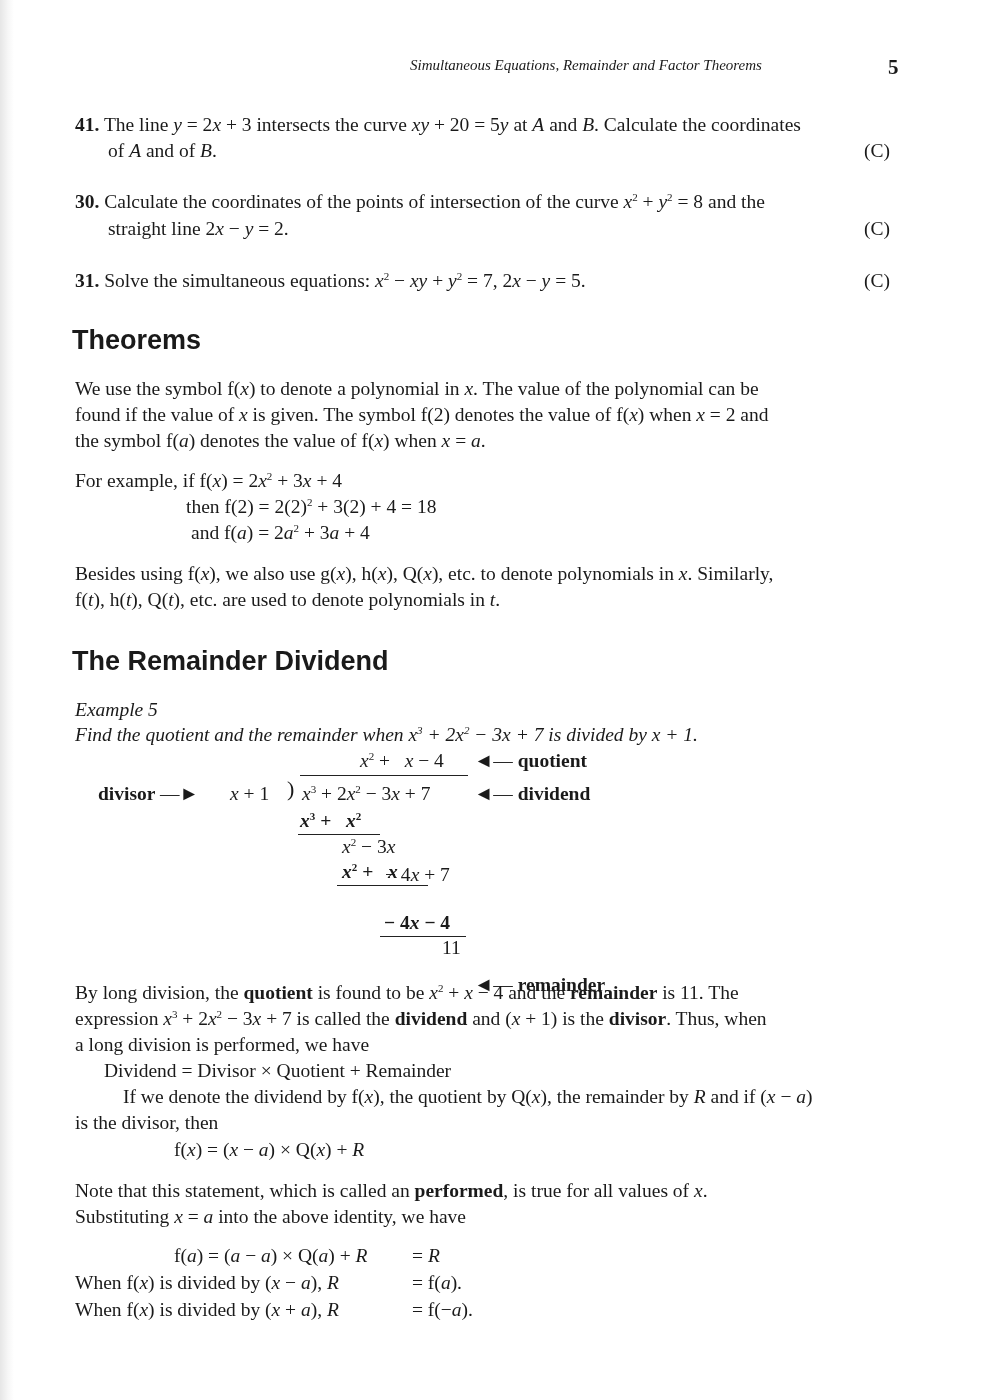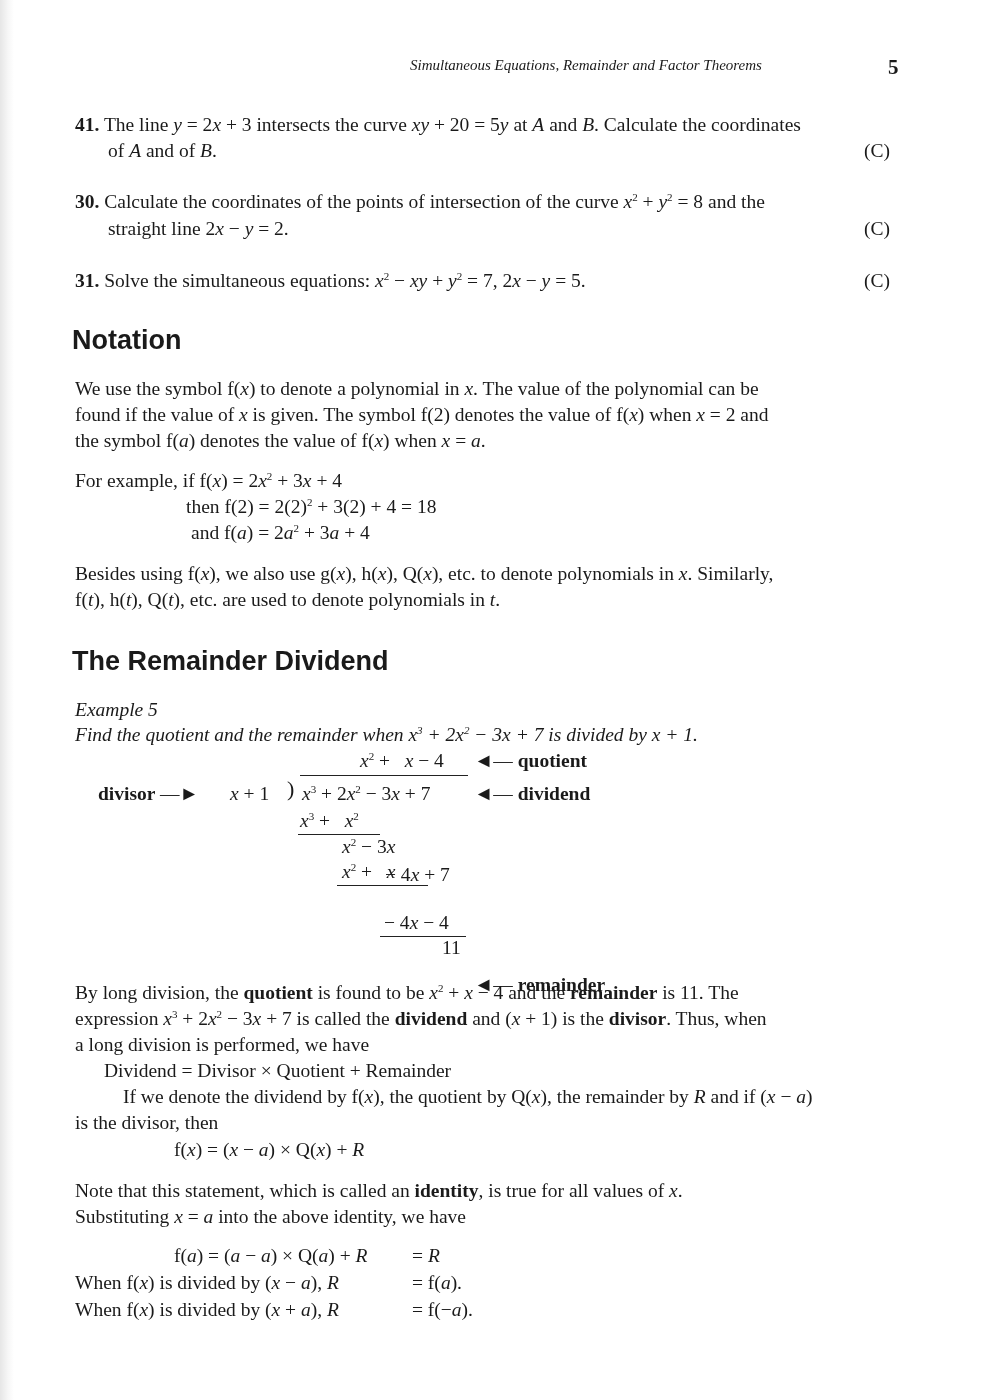--- a/index.html
+++ b/index.html
@@ -15,21 +15,21 @@
   }
   .abs { position: absolute; white-space: nowrap; }
   .body-text { font-size: 19.5px; line-height: 26px; }
   .running-head { font-style: italic; font-size: 15px; }
   .page-num { font-weight: bold; font-size: 21px; }
   .heading { font-family: "Liberation Sans", "DejaVu Sans", sans-serif; font-weight: bold; font-size: 27px; }
   .num { font-weight: bold; }
   .it { font-style: italic; }
   .b { font-weight: bold; }
   sup { font-size: 11px; vertical-align: 7px; line-height: 0; }
-  .ul { border-bottom: 1.5px solid #222; }
+  .ul { border-bottom: 1.5px solid #222; font-weight: bold; }
   .arrow { display: inline-block; font-weight: normal; }
   .div-bracket {
     position: absolute; border-top: 1.5px solid #222;
   }
   .paren { position: absolute; font-size: 22px; }
 </style>
 </head>
 <body>
 
 <div class="edge-shade"></div>
@@ -56,21 +56,21 @@
 </div>
 
 <div>
   <div class="abs body-text" style="left:75px; top:268px;">
     <span class="num">31.</span>
     <span>Solve the simultaneous equations: <span class="it">x</span><sup>2</sup> − <span class="it">xy</span> + <span class="it">y</span><sup>2</sup> = 7, 2<span class="it">x</span> − <span class="it">y</span> = 5.</span>
   </div>
   <div class="abs body-text" style="left:864px; top:268px;">(C)</div>
 </div>
 
-<div class="abs heading" style="left:72px; top:325px;">Notation</div>
+<div class="abs heading" style="left:72px; top:325px;">Theorems</div>
 
 <div>
   <div class="abs body-text" style="left:75px; top:376px;">We use the symbol f(<span class="it">x</span>) to denote a polynomial in <span class="it">x</span>. The value of the polynomial can be</div>
   <div class="abs body-text" style="left:75px; top:402px;">found if the value of <span class="it">x</span> is given. The symbol f(2) denotes the value of f(<span class="it">x</span>) when <span class="it">x</span> = 2 and</div>
   <div class="abs body-text" style="left:75px; top:428px;">the symbol f(<span class="it">a</span>) denotes the value of f(<span class="it">x</span>) when <span class="it">x</span> = <span class="it">a</span>.</div>
 </div>
 
 <div>
   <div class="abs body-text" style="left:75px; top:468px;">For example, if f(<span class="it">x</span>) = 2<span class="it">x</span><sup>2</sup> + 3<span class="it">x</span> + 4</div>
   <div class="abs body-text" style="left:186px; top:494px;">then f(2) = 2(2)<sup>2</sup> + 3(2) + 4 = 18</div>
@@ -112,21 +112,21 @@
   <div class="abs body-text" style="left:75px; top:980px;">By long division, the <span class="b">quotient</span> is found to be <span class="it">x</span><sup>2</sup> + <span class="it">x</span> − 4 and the <span class="b">remainder</span> is 11. The</div>
   <div class="abs body-text" style="left:75px; top:1006px;">expression <span class="it">x</span><sup>3</sup> + 2<span class="it">x</span><sup>2</sup> − 3<span class="it">x</span> + 7 is called the <span class="b">dividend</span> and (<span class="it">x</span> + 1) is the <span class="b">divisor</span>. Thus, when</div>
   <div class="abs body-text" style="left:75px; top:1032px;">a long division is performed, we have</div>
   <div class="abs body-text" style="left:104px; top:1058px;">Dividend = Divisor × Quotient + Remainder</div>
   <div class="abs body-text" style="left:75px; top:1084px;margin-left:48px;">If we denote the dividend by f(<span class="it">x</span>), the quotient by Q(<span class="it">x</span>), the remainder by <span class="it">R</span> and if (<span class="it">x</span> − <span class="it">a</span>)</div>
   <div class="abs body-text" style="left:75px; top:1110px;">is the divisor, then</div>
   <div class="abs body-text" style="left:174px; top:1137px;">f(<span class="it">x</span>) = (<span class="it">x</span> − <span class="it">a</span>) × Q(<span class="it">x</span>) + <span class="it">R</span></div>
 </div>
 
 <div>
-  <div class="abs body-text" style="left:75px; top:1178px;">Note that this statement, which is called an <span class="b">identity</span>, is true for all values of <span class="it">x</span>.</div>
+  <div class="abs body-text" style="left:75px; top:1178px;">Note that this statement, which is called an <span class="b">performed</span>, is true for all values of <span class="it">x</span>.</div>
   <div class="abs body-text" style="left:75px; top:1204px;">Substituting <span class="it">x</span> = <span class="it">a</span> into the above identity, we have</div>
 
   <div class="abs body-text" style="left:174px; top:1243px;">f(<span class="it">a</span>) = (<span class="it">a</span> − <span class="it">a</span>) × Q(<span class="it">a</span>) + <span class="it">R</span></div>
   <div class="abs body-text" style="left:412px; top:1243px;">= <span class="it">R</span></div>
 
   <div class="abs body-text" style="left:75px; top:1270px;">When f(<span class="it">x</span>) is divided by (<span class="it">x</span> − <span class="it">a</span>), <span class="it">R</span></div>
   <div class="abs body-text" style="left:412px; top:1270px;">= f(<span class="it">a</span>).</div>
 
   <div class="abs body-text" style="left:75px; top:1297px;">When f(<span class="it">x</span>) is divided by (<span class="it">x</span> + <span class="it">a</span>), <span class="it">R</span></div>
   <div class="abs body-text" style="left:412px; top:1297px;">= f(−<span class="it">a</span>).</div>

